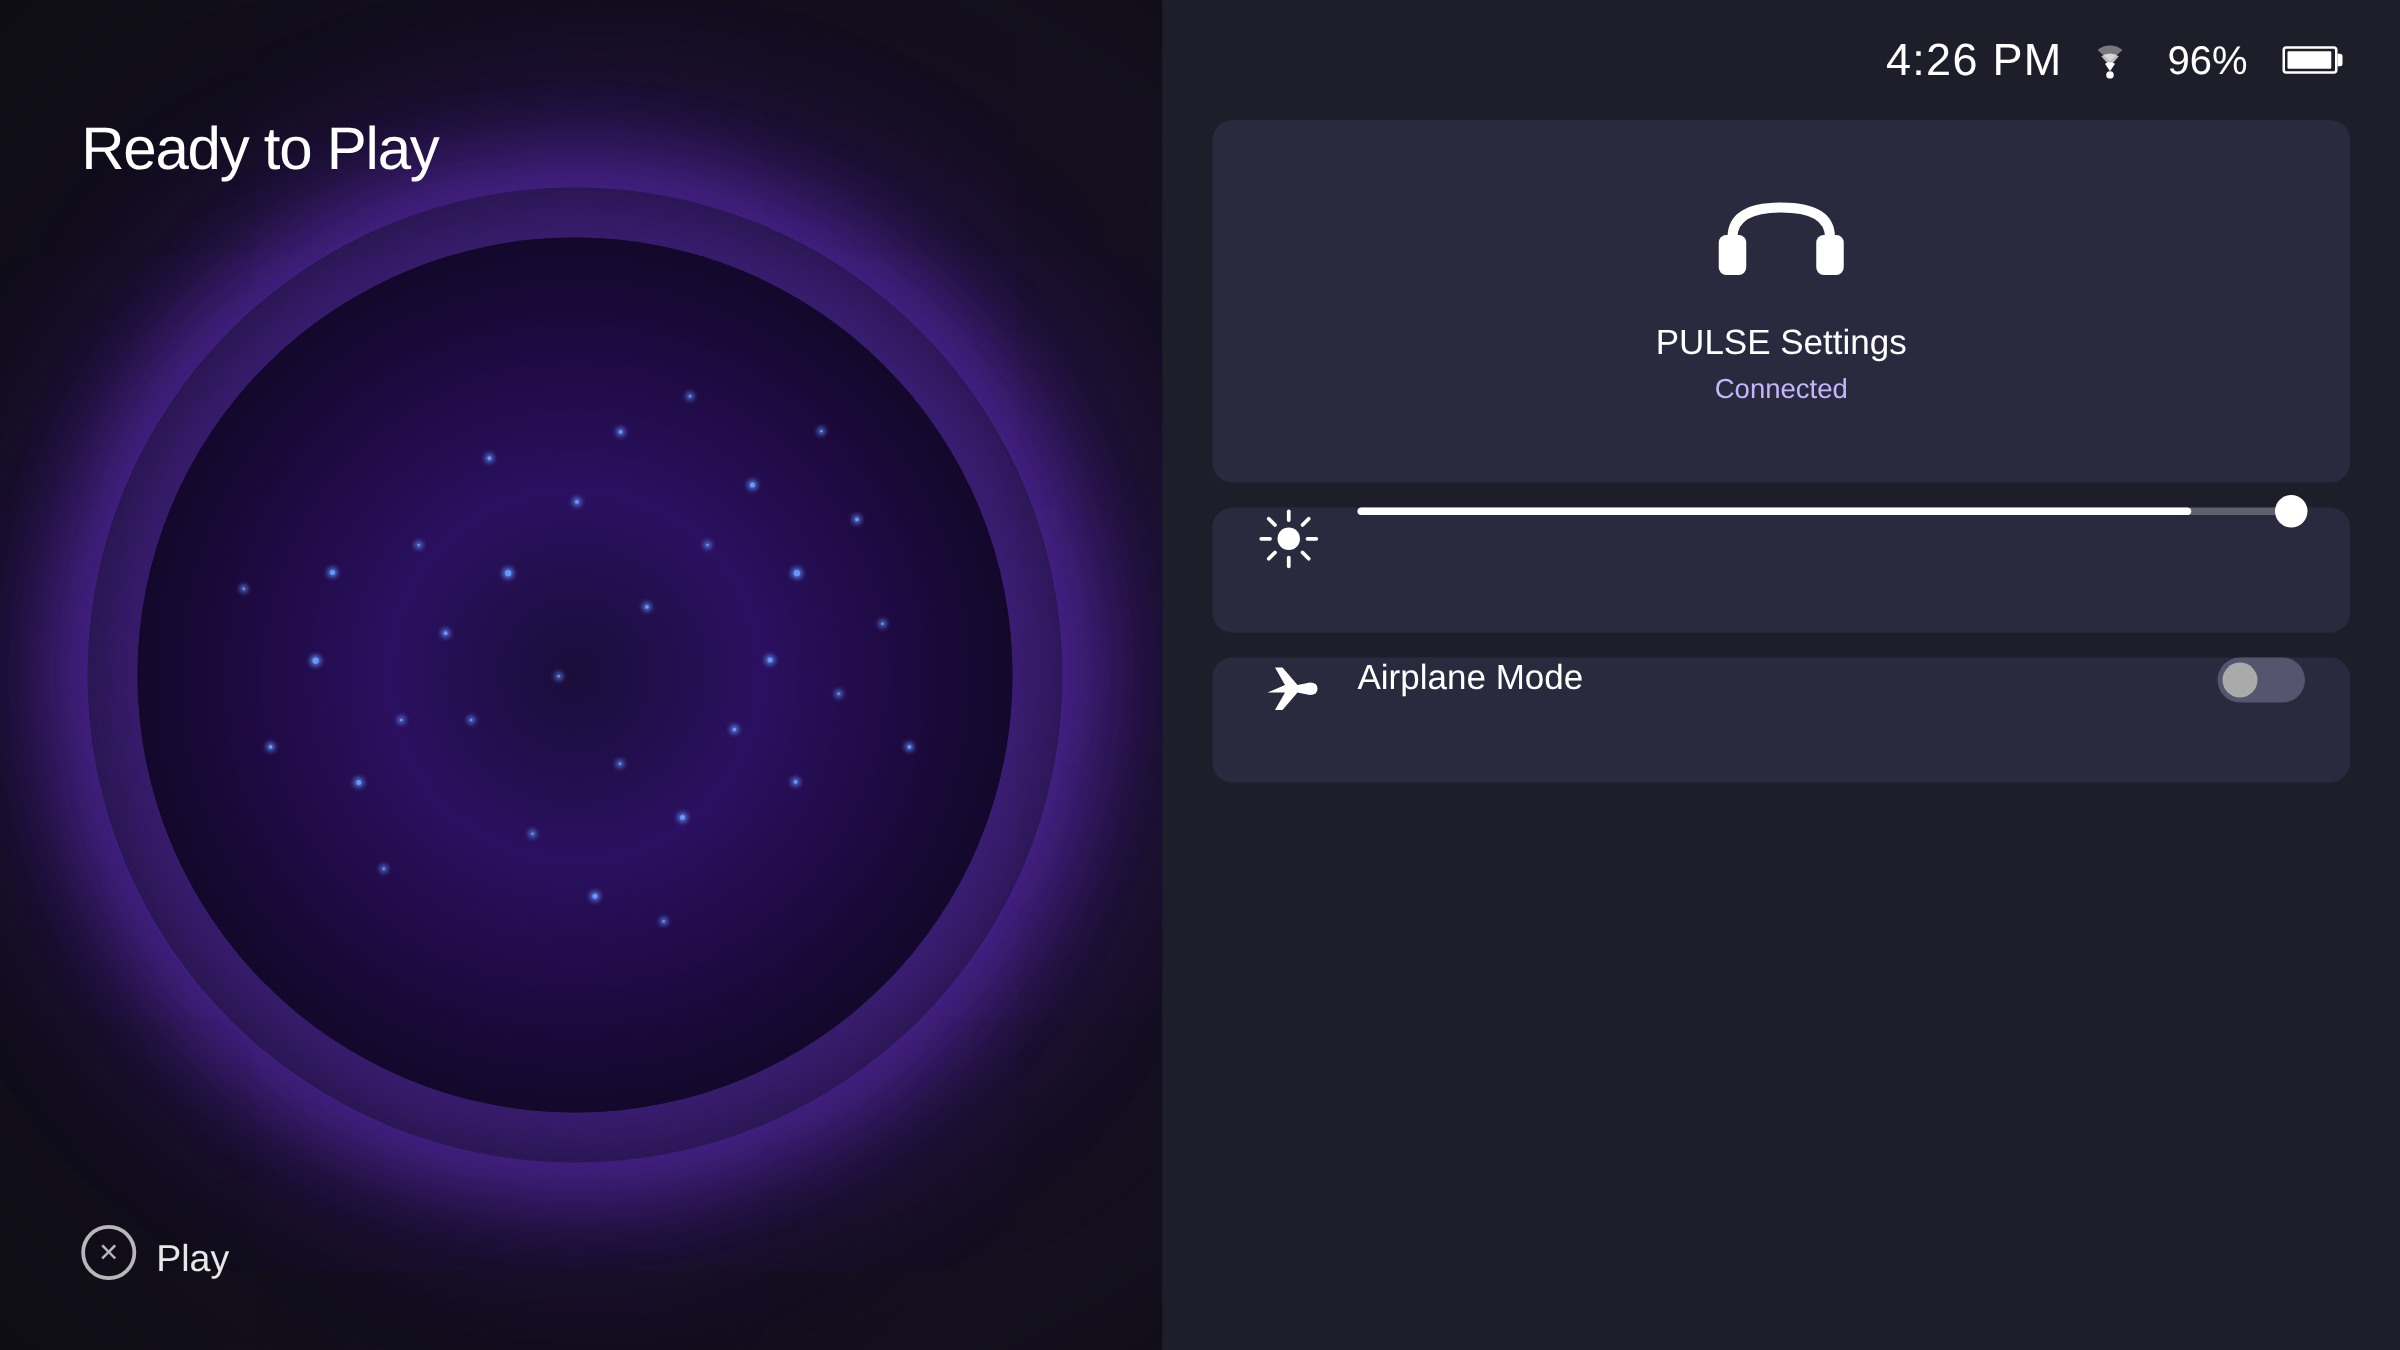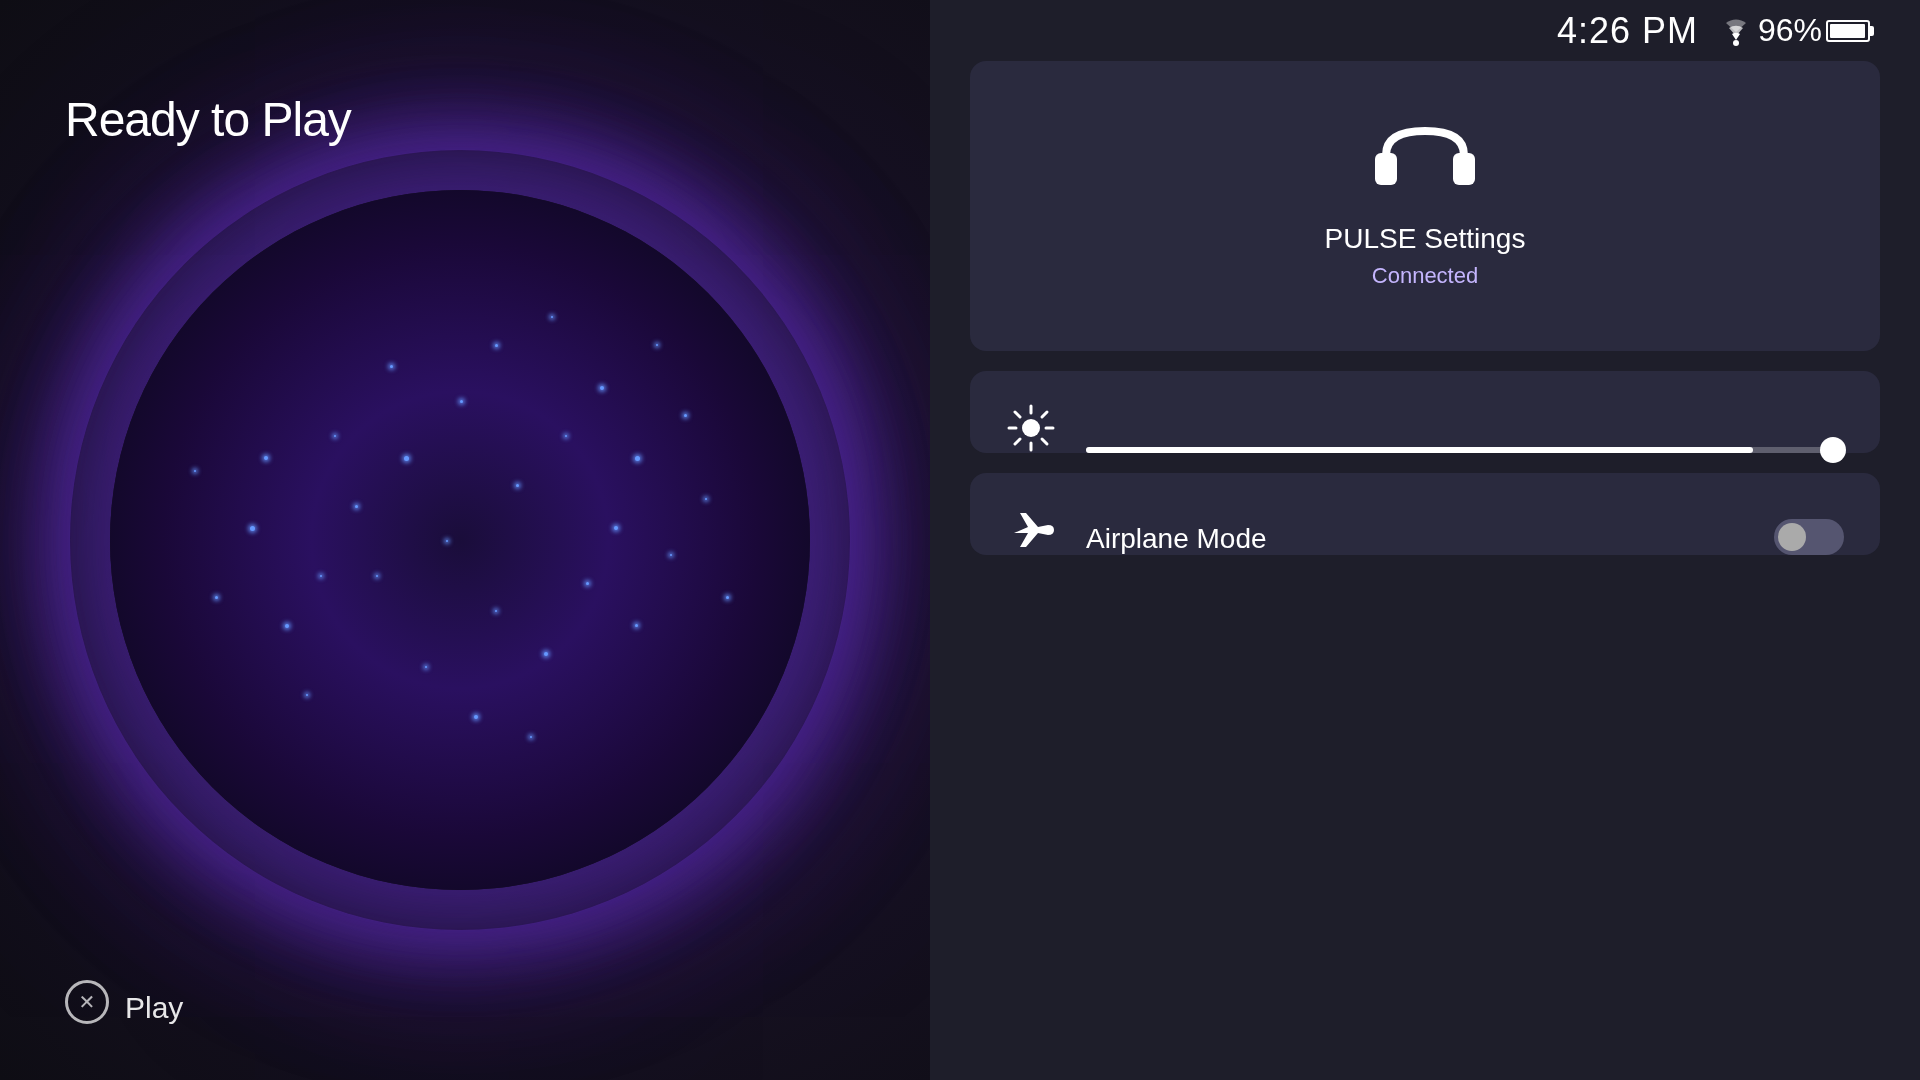--- a/index.html
+++ b/index.html
@@ -84,36 +84,36 @@
       height: 1080px;
       background: #1e1e2a;
       padding: 0 40px;
     }
 
     
     .status-bar {
       display: flex;
       align-items: center;
       justify-content: flex-end;
-      height: 61px;
+      height: 96px;
       gap: 20px;
       padding-right: 10px;
     }
 
     .status-time {
       font-size: 36px;
       font-weight: 400;
       color: white;
       letter-spacing: 1px;
     }
 
     .status-icons {
       display: flex;
       align-items: center;
-      gap: 4px;
+      gap: 28px;
     }
 
     .battery-percent {
       font-size: 32px;
       font-weight: 500;
       color: white;
     }
 
     .battery-icon {
       width: 44px;
@@ -185,23 +185,23 @@
       color: #c4b5fd;
       margin-top: 8px;
       text-align: center;
     }
 
     
     .panel-row {
       background: #2a2a3e;
       border-radius: 16px;
       display: flex;
-      align-items: flex-end;
+      align-items: flex-start;
       padding: 0 36px;
-      height: 82px;
+      height: 100px;
       margin-bottom: 20px;
       gap: 30px;
     }
 
     .row-label {
       font-size: 28px;
       font-weight: 400;
       color: white;
       flex: 1;
     }

